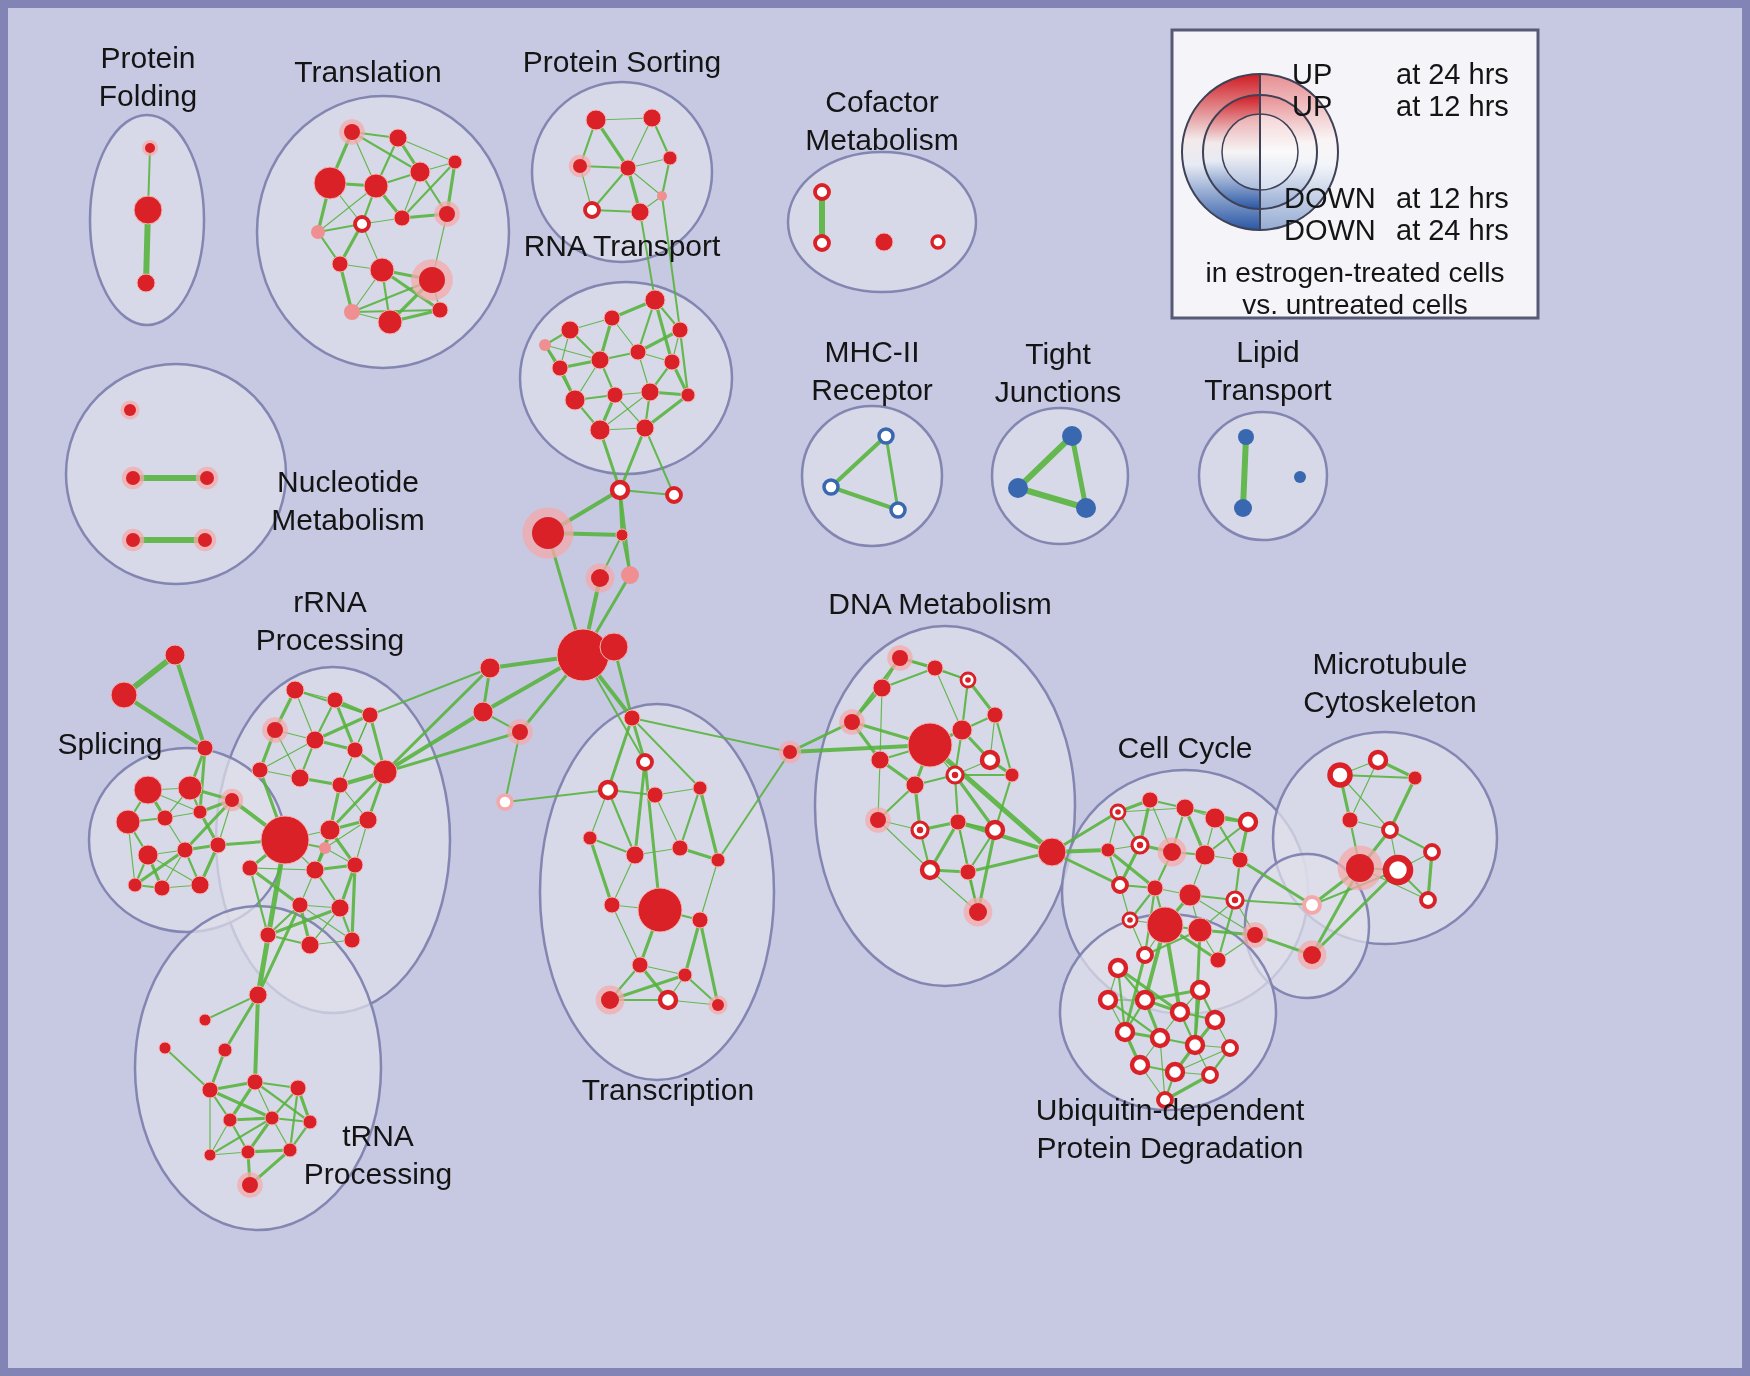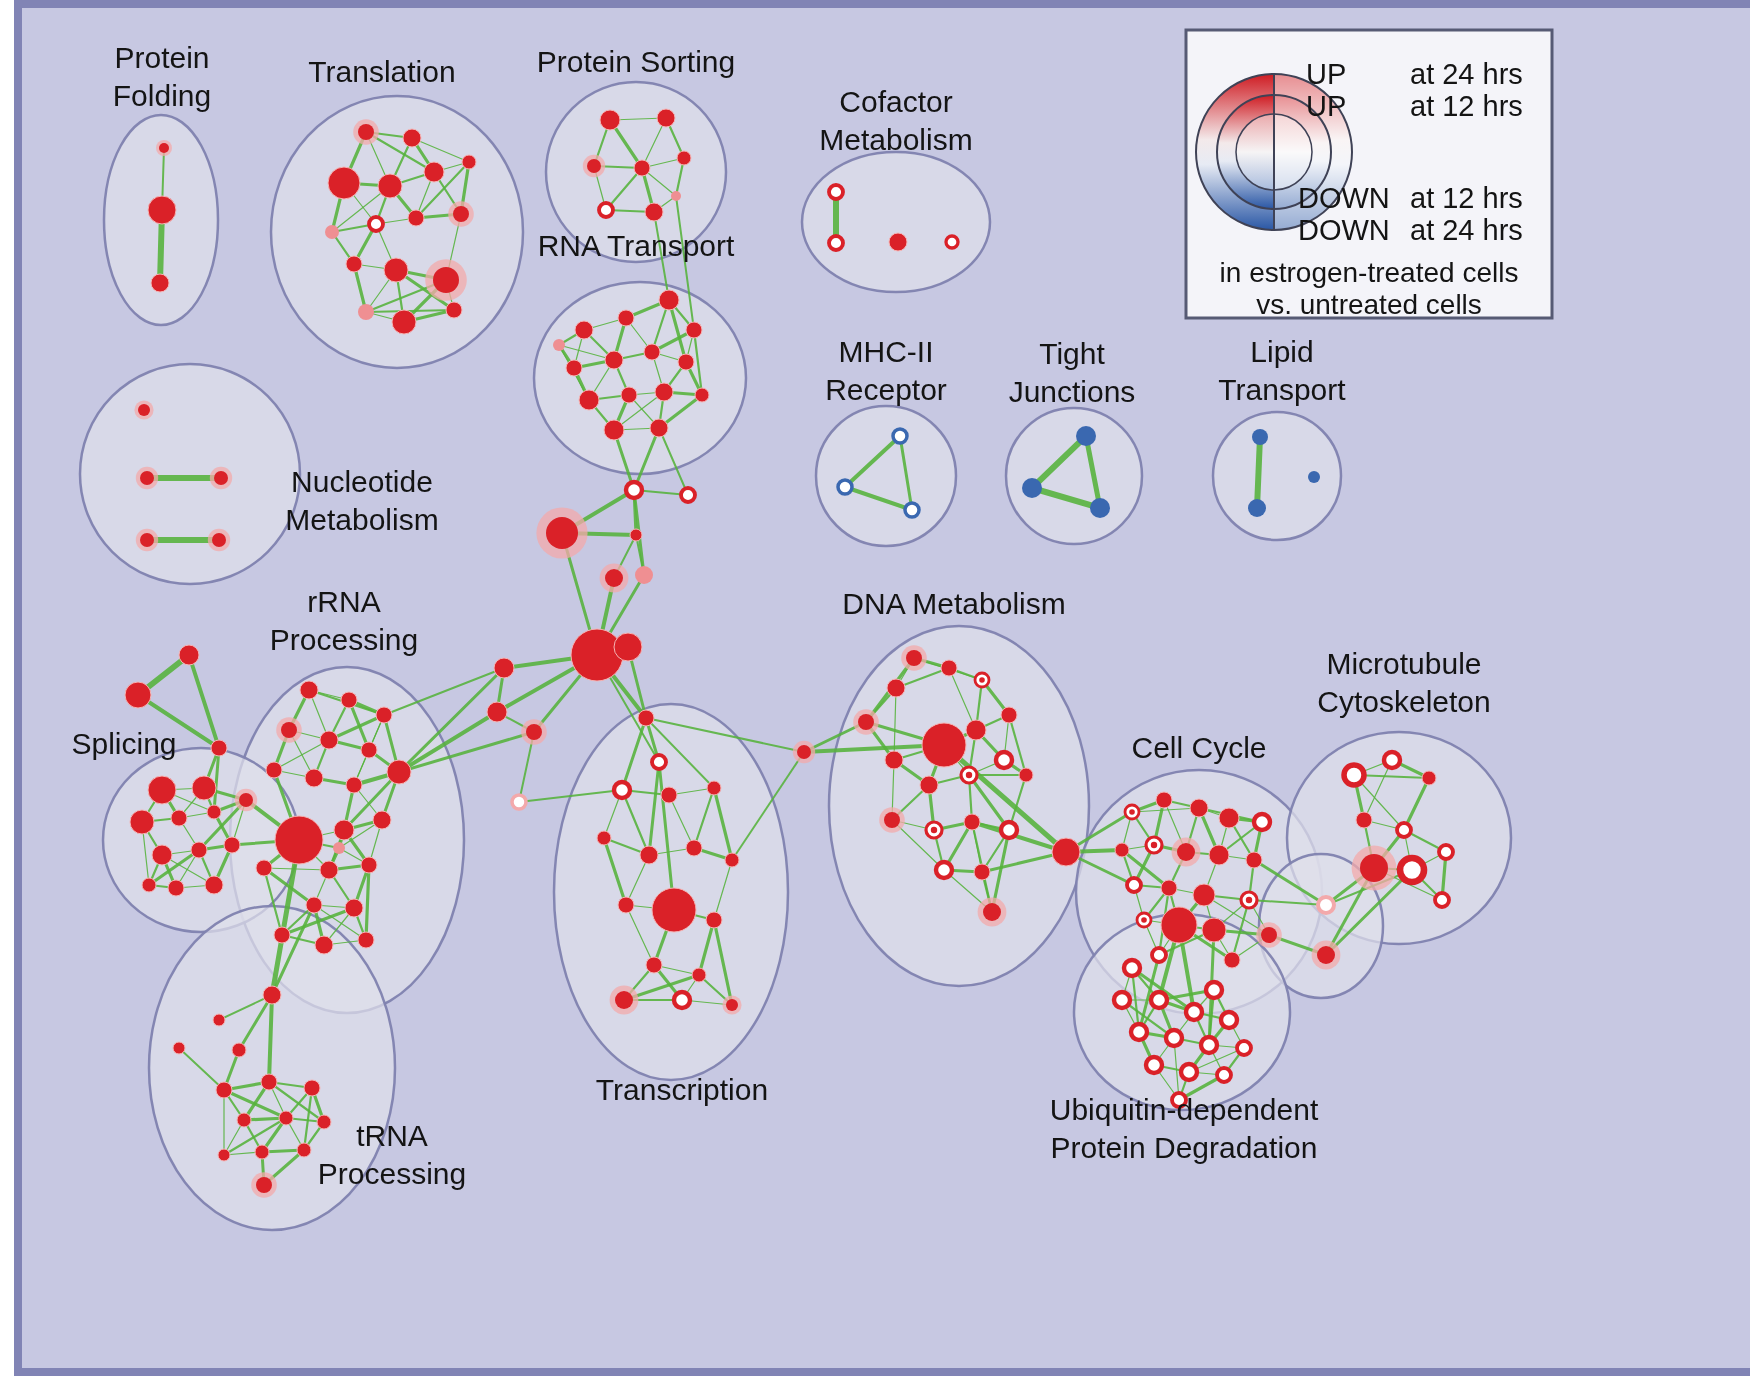--- a/index.html
+++ b/index.html
@@ -1,16 +1,16 @@
 <!DOCTYPE html>
 <html><head>
 <meta charset="utf-8">
 <style>
   html,body{margin:0;padding:0;background:#ffffff;}
-  .fig{width:1592px;height:1376px;position:relative;font-family:"Liberation Sans",sans-serif;padding-left:14px;}
+  .fig{width:1592px;height:1376px;position:relative;font-family:"Liberation Sans",sans-serif;}
   svg{display:block;}
   text{font-family:"Liberation Sans",sans-serif;fill:#141414;}
   .cluster-label{font-size:30px;}
   .legend-label{font-size:29px;}
   .legend-caption{font-size:28px;}
 </style>
 </head>
 <body>
 
 <div class="fig">

